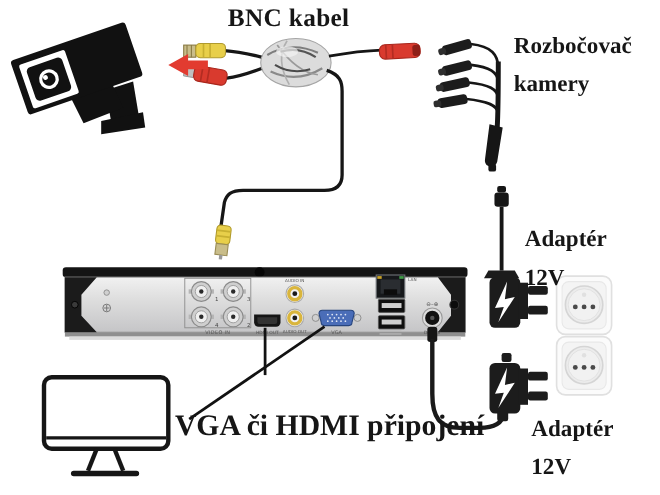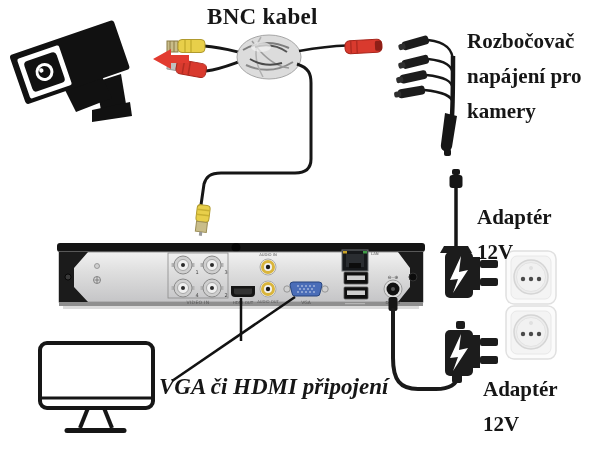--- a/index.html
+++ b/index.html
@@ -2,21 +2,21 @@
 <html><head>
 <meta charset="utf-8">
 <style>
   html,body{margin:0;padding:0;background:#ffffff;}
   .stage{position:relative;width:600px;height:450px;background:#fff;overflow:hidden;
          font-family:"Liberation Serif","DejaVu Serif",serif;color:#161616;}
   .gfx{position:absolute;left:0;top:0;}
   .label{position:absolute;font-weight:700;white-space:nowrap;color:#161616;}
   .title{font-size:23px;letter-spacing:.3px;}
   .multi{font-size:21px;line-height:35px;margin-top:16px;}
-  .monitor-label{font-size:23px;line-height:35px;font-style:italic;}
+  .monitor-label{font-size:27px;line-height:35px;}
   .plabel{font-family:"DejaVu Sans",sans-serif;fill:#555;}
   .chnum{font-family:"DejaVu Sans",sans-serif;fill:#444;}
 </style>
 </head>
 <body>
 
 <div class="stage">
 
 <svg class="gfx" width="600" height="450" viewBox="0 0 600 450">
   <defs>
@@ -306,21 +306,20 @@
     <line x1="88" y1="408" x2="80" y2="428" stroke="#161616" stroke-width="4"></line>
     <line x1="104" y1="408" x2="112" y2="428" stroke="#161616" stroke-width="4"></line>
     <line x1="67" y1="430.5" x2="124" y2="430.5" stroke="#161616" stroke-width="5" stroke-linecap="round"></line>
   </g>
 </svg>
 
 <div class="label title" style="left:207px;top:4px">BNC kabel</div>
 
 <div class="label multi" style="left:467px;top:8px">
   <div>Rozbočovač</div>
-  <div>napájení pro</div>
   <div>kamery</div>
 </div>
 
 <div class="label multi" style="left:477px;top:184px">
   <div>Adaptér</div>
   <div>12V</div>
 </div>
 
 <div class="label multi" style="left:483px;top:356px">
   <div>Adaptér</div>

